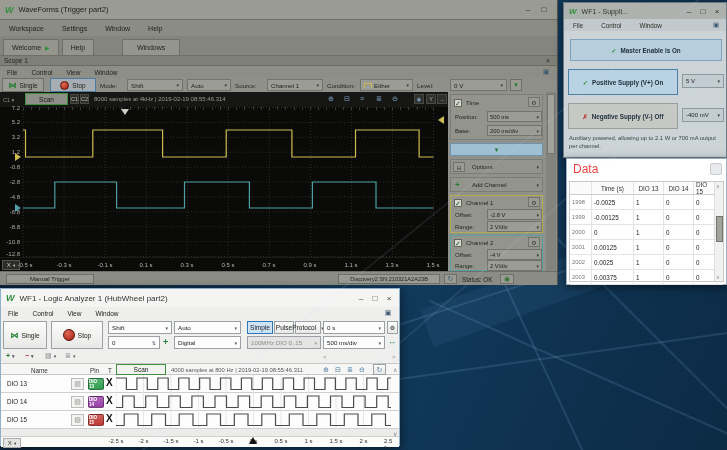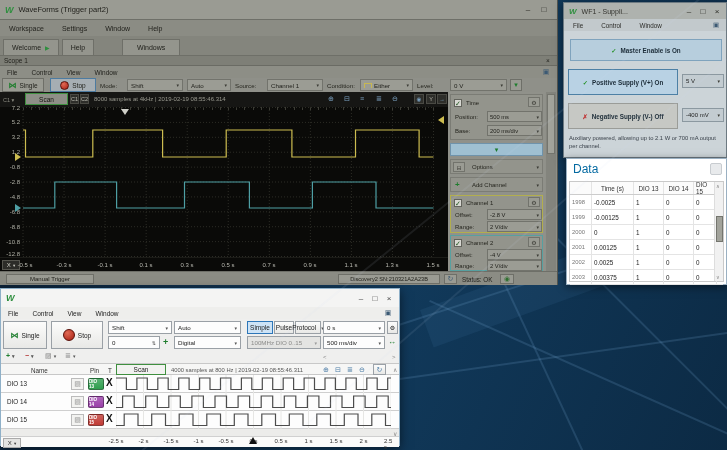--- a/index.html
+++ b/index.html
@@ -60,21 +60,21 @@
 .thumb{position:absolute;background:#a2a39b;border:1px solid #74756e}
 
 .supwin{left:563px;top:2px;width:164px;height:156px;background:#ccd4d8;border:1px solid #6d7a82;box-shadow:0 2px 8px rgba(0,0,0,.5);z-index:3}
 .suptitle{left:0;top:0;width:100%;height:16px;background:#aeb2ae;display:flex;align-items:center}
 .supmenu{left:0;top:16px;width:100%;height:12px;background:#c2c9cc;display:flex;align-items:center}
 .supbtn{position:absolute;display:flex;align-items:center;justify-content:center;gap:4px;font-size:6.3px;color:#1c2c38;font-weight:bold}
 .supcombo{position:absolute;display:flex;align-items:center;justify-content:space-between;background:#c3ccd1;border:1px solid #8b98a0;font-size:6px;color:#222;padding:0 3px}
 .note{position:absolute;font-size:5.8px;color:#39414a;line-height:1.35}
 
 .datawin{left:566px;top:158px;width:161px;height:127px;background:#fff;border:1px solid #9ab0c2;box-shadow:0 2px 8px rgba(0,0,0,.5);z-index:5}
-.dtitle{font-size:12px;color:#0369a1;position:absolute;left:6px;top:3px}
+.dtitle{font-size:12px;color:#ef4444;position:absolute;left:6px;top:3px}
 .dtable{position:absolute;left:2px;top:22px;right:2px;bottom:2px;border:1px solid #c9c9c9;font-size:6.3px;color:#222}
 .drow{display:flex;border-bottom:1px solid #e4e4e4;height:15px;align-items:center}
 .dhead{height:13px;background:#fbfbfb;border-bottom:1px solid #ccc;color:#333}
 .dc{border-right:1px solid #e4e4e4;height:100%;display:flex;align-items:center;padding:0 2px}
 .dscroll{position:absolute;right:0;top:0;bottom:0;width:9px;background:#f1f1f1;border-left:1px solid #ddd}
 
 .lawin{left:0;top:288px;width:400px;height:158px;background:#efefee;border:1px solid #8fb0c8;box-shadow:0 3px 10px rgba(0,0,0,.55);z-index:6;color:#222}
 .latitle{left:0;top:0;width:100%;height:18px;background:#f4f4f3;display:flex;align-items:center}
 .lamenu{left:0;top:18px;width:100%;height:12px;background:#eeeeec;display:flex;align-items:center}
 .lamenu .mitem{font-size:6.5px;color:#222;padding:0 7px}
@@ -481,20 +481,21 @@
         <span style="position:absolute;top:1px;left:1px;font-size:5px;color:#888">∧</span>
         <div class="thumb" style="left:1px;top:34px;width:7px;height:26px"></div>
         <span style="position:absolute;bottom:1px;left:1px;font-size:5px;color:#888">∨</span>
       </div>
     </div>
   </section>
 
   <section class="a lawin">
     <div class="a latitle">
       <span class="logo">W</span>
+      <span style="font-size:8px;color:#333">WF1 - Logic Analyzer 1 (HubWheel part2)</span>
       <span style="flex:1"></span>
       <span class="wctl" style="color:#444">–</span>
       <span class="wctl" style="color:#444">□</span>
       <span class="wctl" style="color:#444;margin-right:3px">×</span>
     </div>
     <div class="a lamenu">
       <span class="mitem">File</span>
       <span class="mitem">Control</span>
       <span class="mitem">View</span>
       <span class="mitem">Window</span>

